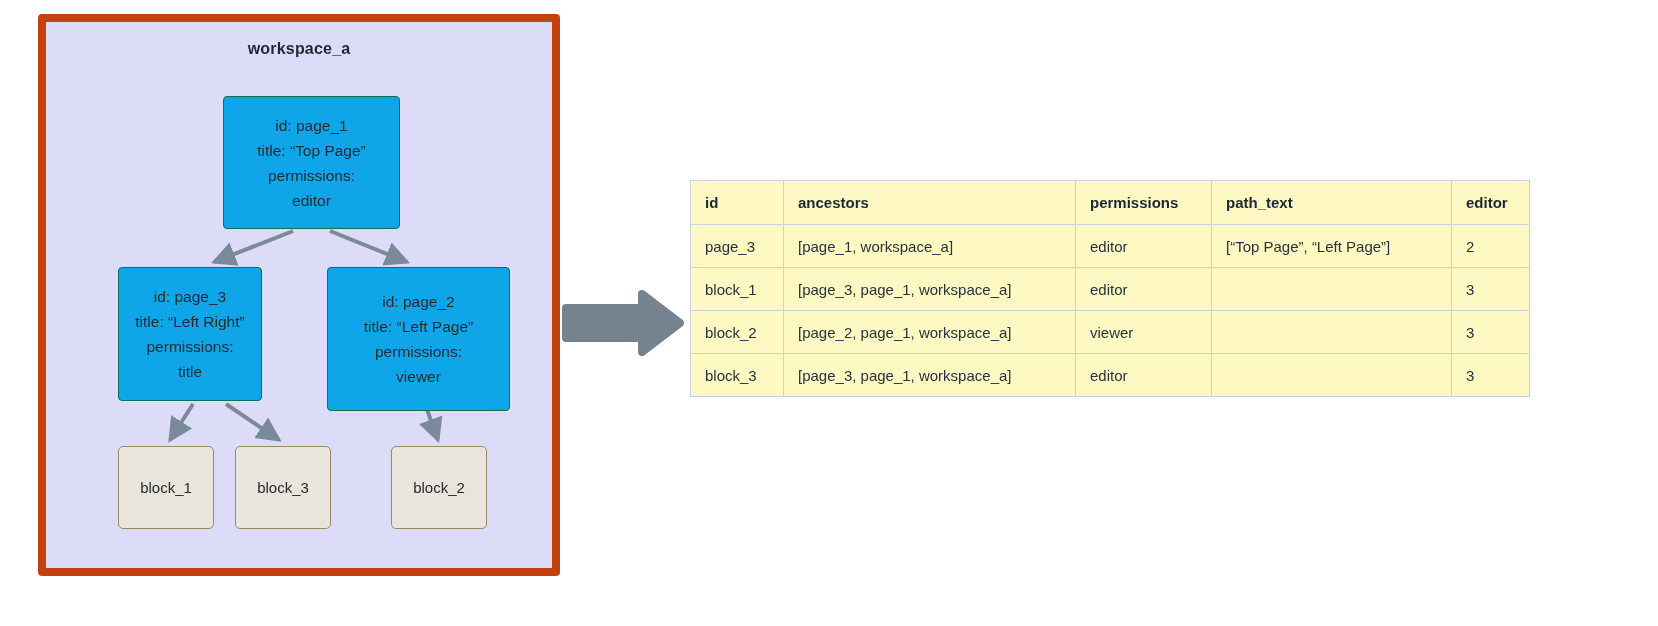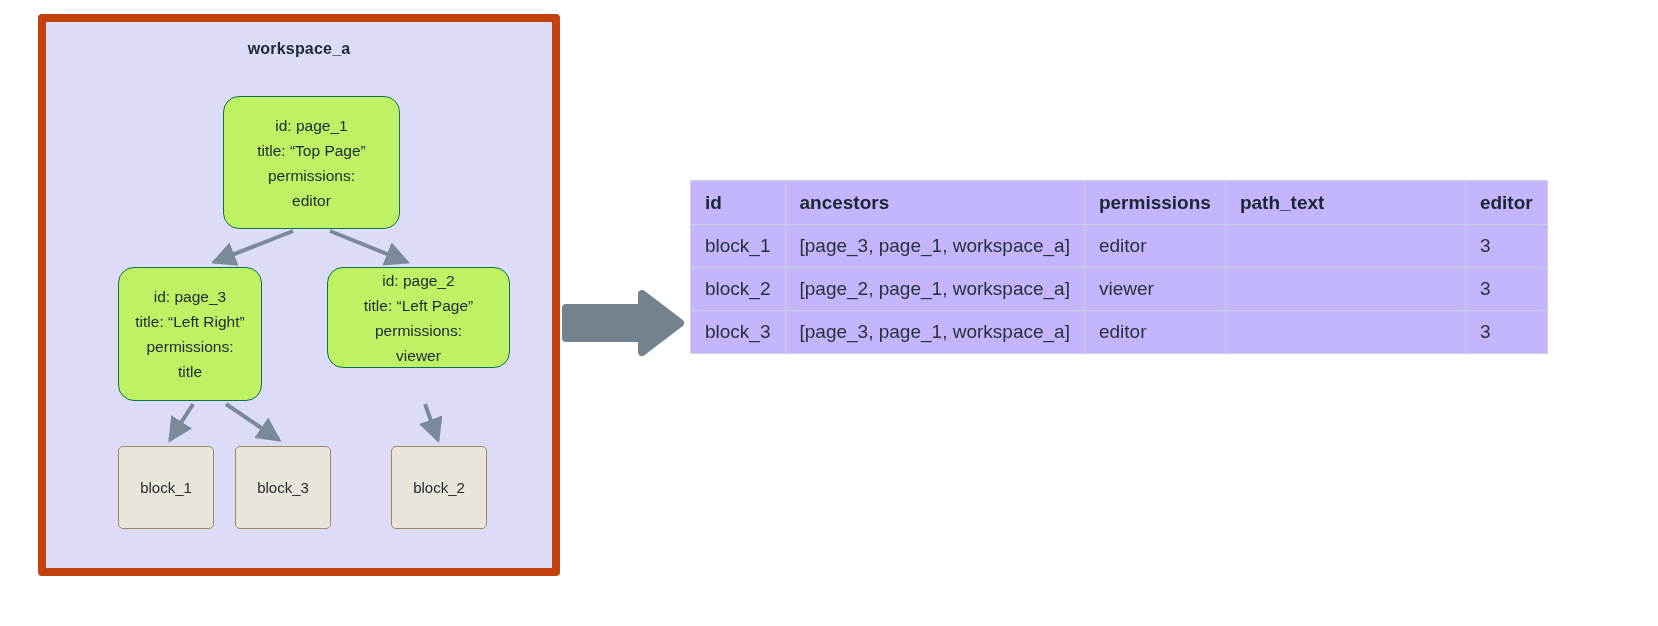--- a/index.html
+++ b/index.html
@@ -45,37 +45,37 @@
     position: absolute;
     box-sizing: border-box;
     display: flex;
     flex-direction: column;
     align-items: center;
     justify-content: center;
     text-align: center;
     color: #222b33;
   }
   .node-page {
-    background: #bef264;
+    background: #0ea5e9;
     border: 1.6px solid #0b7350;
-    border-radius: 16px;
+    border-radius: 4px;
     font-size: 15.5px;
     line-height: 25px;
   }
   .node-block {
     background: #e9e5da;
     border: 1.6px solid #9a8a63;
     border-radius: 5px;
     font-size: 15px;
   }
   .node-line { display: block; white-space: nowrap; }
 
   #node-page_1 { left: 177px; top: 74px;  width: 177px; height: 133px; }
   #node-page_3 { left: 72px;  top: 245px; width: 144px; height: 134px; }
-  #node-page_2 { left: 281px; top: 245px; width: 183px; height: 101px; }
+  #node-page_2 { left: 281px; top: 245px; width: 183px; height: 144px; }
   #node-block_1 { left: 72px;  top: 424px; width: 96px;  height: 83px; }
   #node-block_3 { left: 189px; top: 424px; width: 96px;  height: 83px; }
   #node-block_2 { left: 345px; top: 424px; width: 96px;  height: 83px; }
 
   
   #edges {
     position: absolute;
     left: 0; top: 0;
     width: 522px; height: 562px;
     pointer-events: none;
@@ -89,22 +89,22 @@
     width: 122px;
     height: 66px;
   }
 
   
   #result-table {
     position: absolute;
     left: 690px;
     top: 180px;
     border-collapse: collapse;
-    background: #c4b5fd;
-    font-size: 19px;
+    background: #fef9c3;
+    font-size: 15px;
     color: #26323c;
   }
   #result-table th, #result-table td {
     border: 1px solid #c7d4e0;
     text-align: left;
     padding: 0 14px;
     height: 43px;
     box-sizing: border-box;
     white-space: nowrap;
     font-weight: normal;
@@ -193,20 +193,27 @@
     <tr>
       <th>id</th>
       <th>ancestors</th>
       <th>permissions</th>
       <th>path_text</th>
       <th>editor</th>
     </tr>
   </thead>
   <tbody>
     <tr>
+      <td>page_3</td>
+      <td>[page_1, workspace_a]</td>
+      <td>editor</td>
+      <td>[“Top Page”, “Left Page”]</td>
+      <td>2</td>
+    </tr>
+    <tr>
       <td>block_1</td>
       <td>[page_3, page_1, workspace_a]</td>
       <td>editor</td>
       <td></td>
       <td>3</td>
     </tr>
     <tr>
       <td>block_2</td>
       <td>[page_2, page_1, workspace_a]</td>
       <td>viewer</td>

